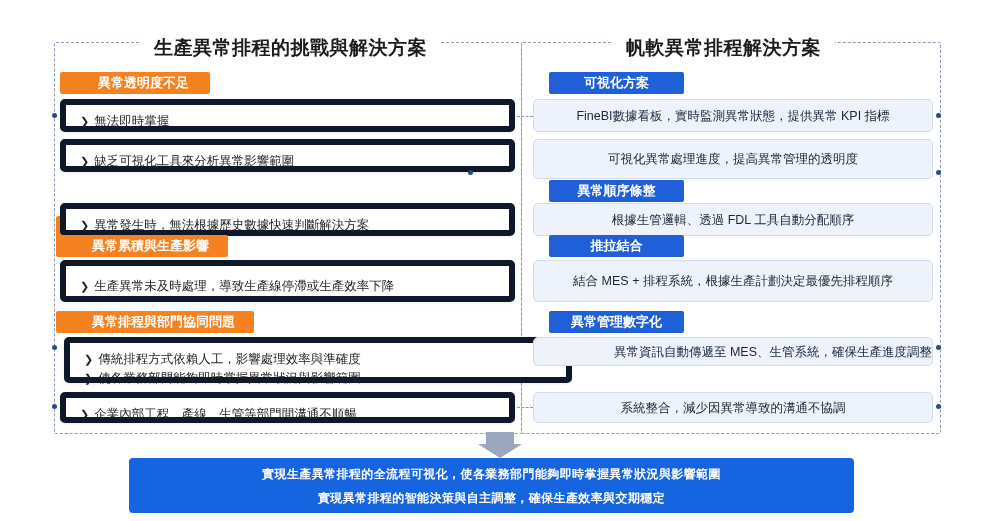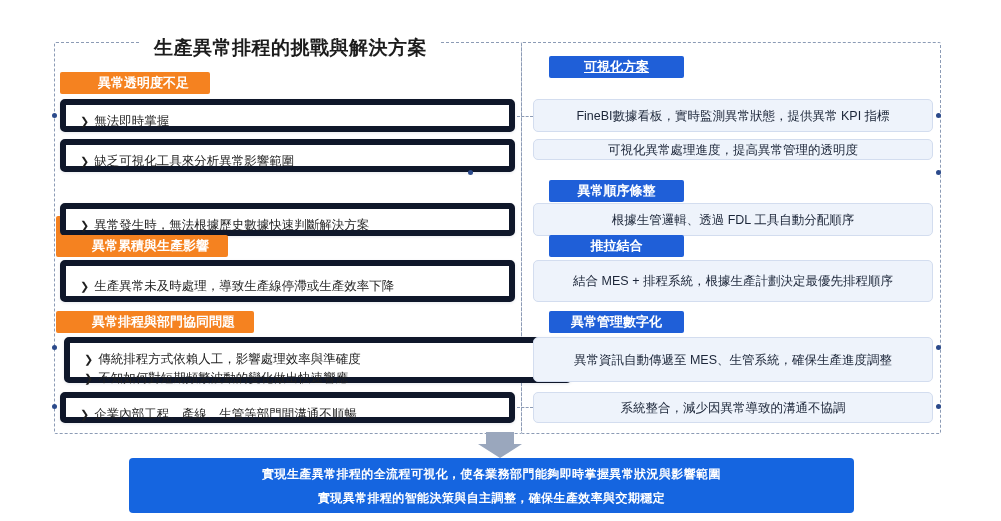--- a/index.html
+++ b/index.html
@@ -164,35 +164,36 @@
 </style>
 </head>
 <body>
 
 <div class="canvas">
 
   <div class="dashed-frame" id="frame-left"></div>
   <div class="dashed-frame" id="frame-right"></div>
 
   <div class="col-title" id="title-left">生產異常排程的挑戰與解決方案</div>
+  <div class="col-title" id="title-right">帆軟異常排程解決方案</div>
 
   <div class="tag-orange" style="left:60px; top:72px; width:150px;">異常透明度不足</div>
-  <div class="tag-blue" style="left:549px; top:56px; width:135px;text-decoration:underline;">可視化方案</div>
+  <div class="tag-blue" style="left:549px; top:72px; width:135px;">可視化方案</div>
 
   <div class="card-left" style="left:60px; top:99px; width:455px; height:33px;">
     <div class="bullet-line"><span class="arrow">❯</span><span>無法即時掌握</span></div>
   </div>
   <div class="card-right" style="left:533px; top:99px; width:400px; height:33px;">
     <div class="sol-text">FineBI數據看板，實時監測異常狀態，提供異常 KPI 指標</div>
   </div>
 
   <div class="card-left" style="left:60px; top:139px; width:455px; height:33px;">
     <div class="bullet-line"><span class="arrow">❯</span><span>缺乏可視化工具來分析異常影響範圍</span></div>
   </div>
-  <div class="card-right" style="left:533px; top:139px; width:400px; height:21px;">
+  <div class="card-right" style="left:533px; top:139px; width:400px; height:40px;">
     <div class="sol-text">可視化異常處理進度，提高異常管理的透明度</div>
   </div>
 
   <div class="dot" style="left:52px; top:113px;"></div>
   <div class="hline" style="left:517px; top:116px; width:16px;"></div>
   <div class="dot" style="left:936px; top:113px;"></div>
   <div class="dot" style="left:468px; top:170px;"></div>
   <div class="dot" style="left:936px; top:170px;"></div>
 
   <div class="tag-orange" style="left:56px; top:180px; width:152px;margin-top:36px;">風險管理</div>
@@ -213,23 +214,23 @@
   </div>
   <div class="card-right" style="left:533px; top:260px; width:400px; height:42px;">
     <div class="sol-text">結合 MES + 排程系統，根據生產計劃決定最優先排程順序</div>
   </div>
 
   <div class="tag-orange" style="left:56px; top:311px; width:198px;">異常排程與部門協同問題</div>
   <div class="tag-blue" style="left:549px; top:311px; width:135px;">異常管理數字化</div>
 
   <div class="card-left" style="left:64px; top:337px; width:508px; height:46px;">
     <div class="bullet-line"><span class="arrow">❯</span><span>傳統排程方式依賴人工，影響處理效率與準確度</span></div>
-    <div class="bullet-line"><span class="arrow">❯</span><span>不知如何對短期頻繁波動的變化做出快速響應</span></div>
-  </div>
-  <div class="card-right" style="left:533px; top:337px; width:400px; height:45px;">
+    <div class="bullet-line"><span class="arrow">❯</span><span>使各業務部門能夠即時掌握異常狀況與影響範圍</span></div>
+  </div>
+  <div class="card-right" style="left:533px; top:337px; width:400px; height:29px;justify-content:flex-end;">
     <div class="sol-text">異常資訊自動傳遞至 MES、生管系統，確保生產進度調整</div>
   </div>
 
   <div class="card-left" style="left:60px; top:392px; width:455px; height:31px;">
     <div class="bullet-line"><span class="arrow">❯</span><span>企業內部工程、產線、生管等部門間溝通不順暢</span></div>
   </div>
   <div class="card-right" style="left:533px; top:392px; width:400px; height:31px;">
     <div class="sol-text">系統整合，減少因異常導致的溝通不協調</div>
   </div>
 

